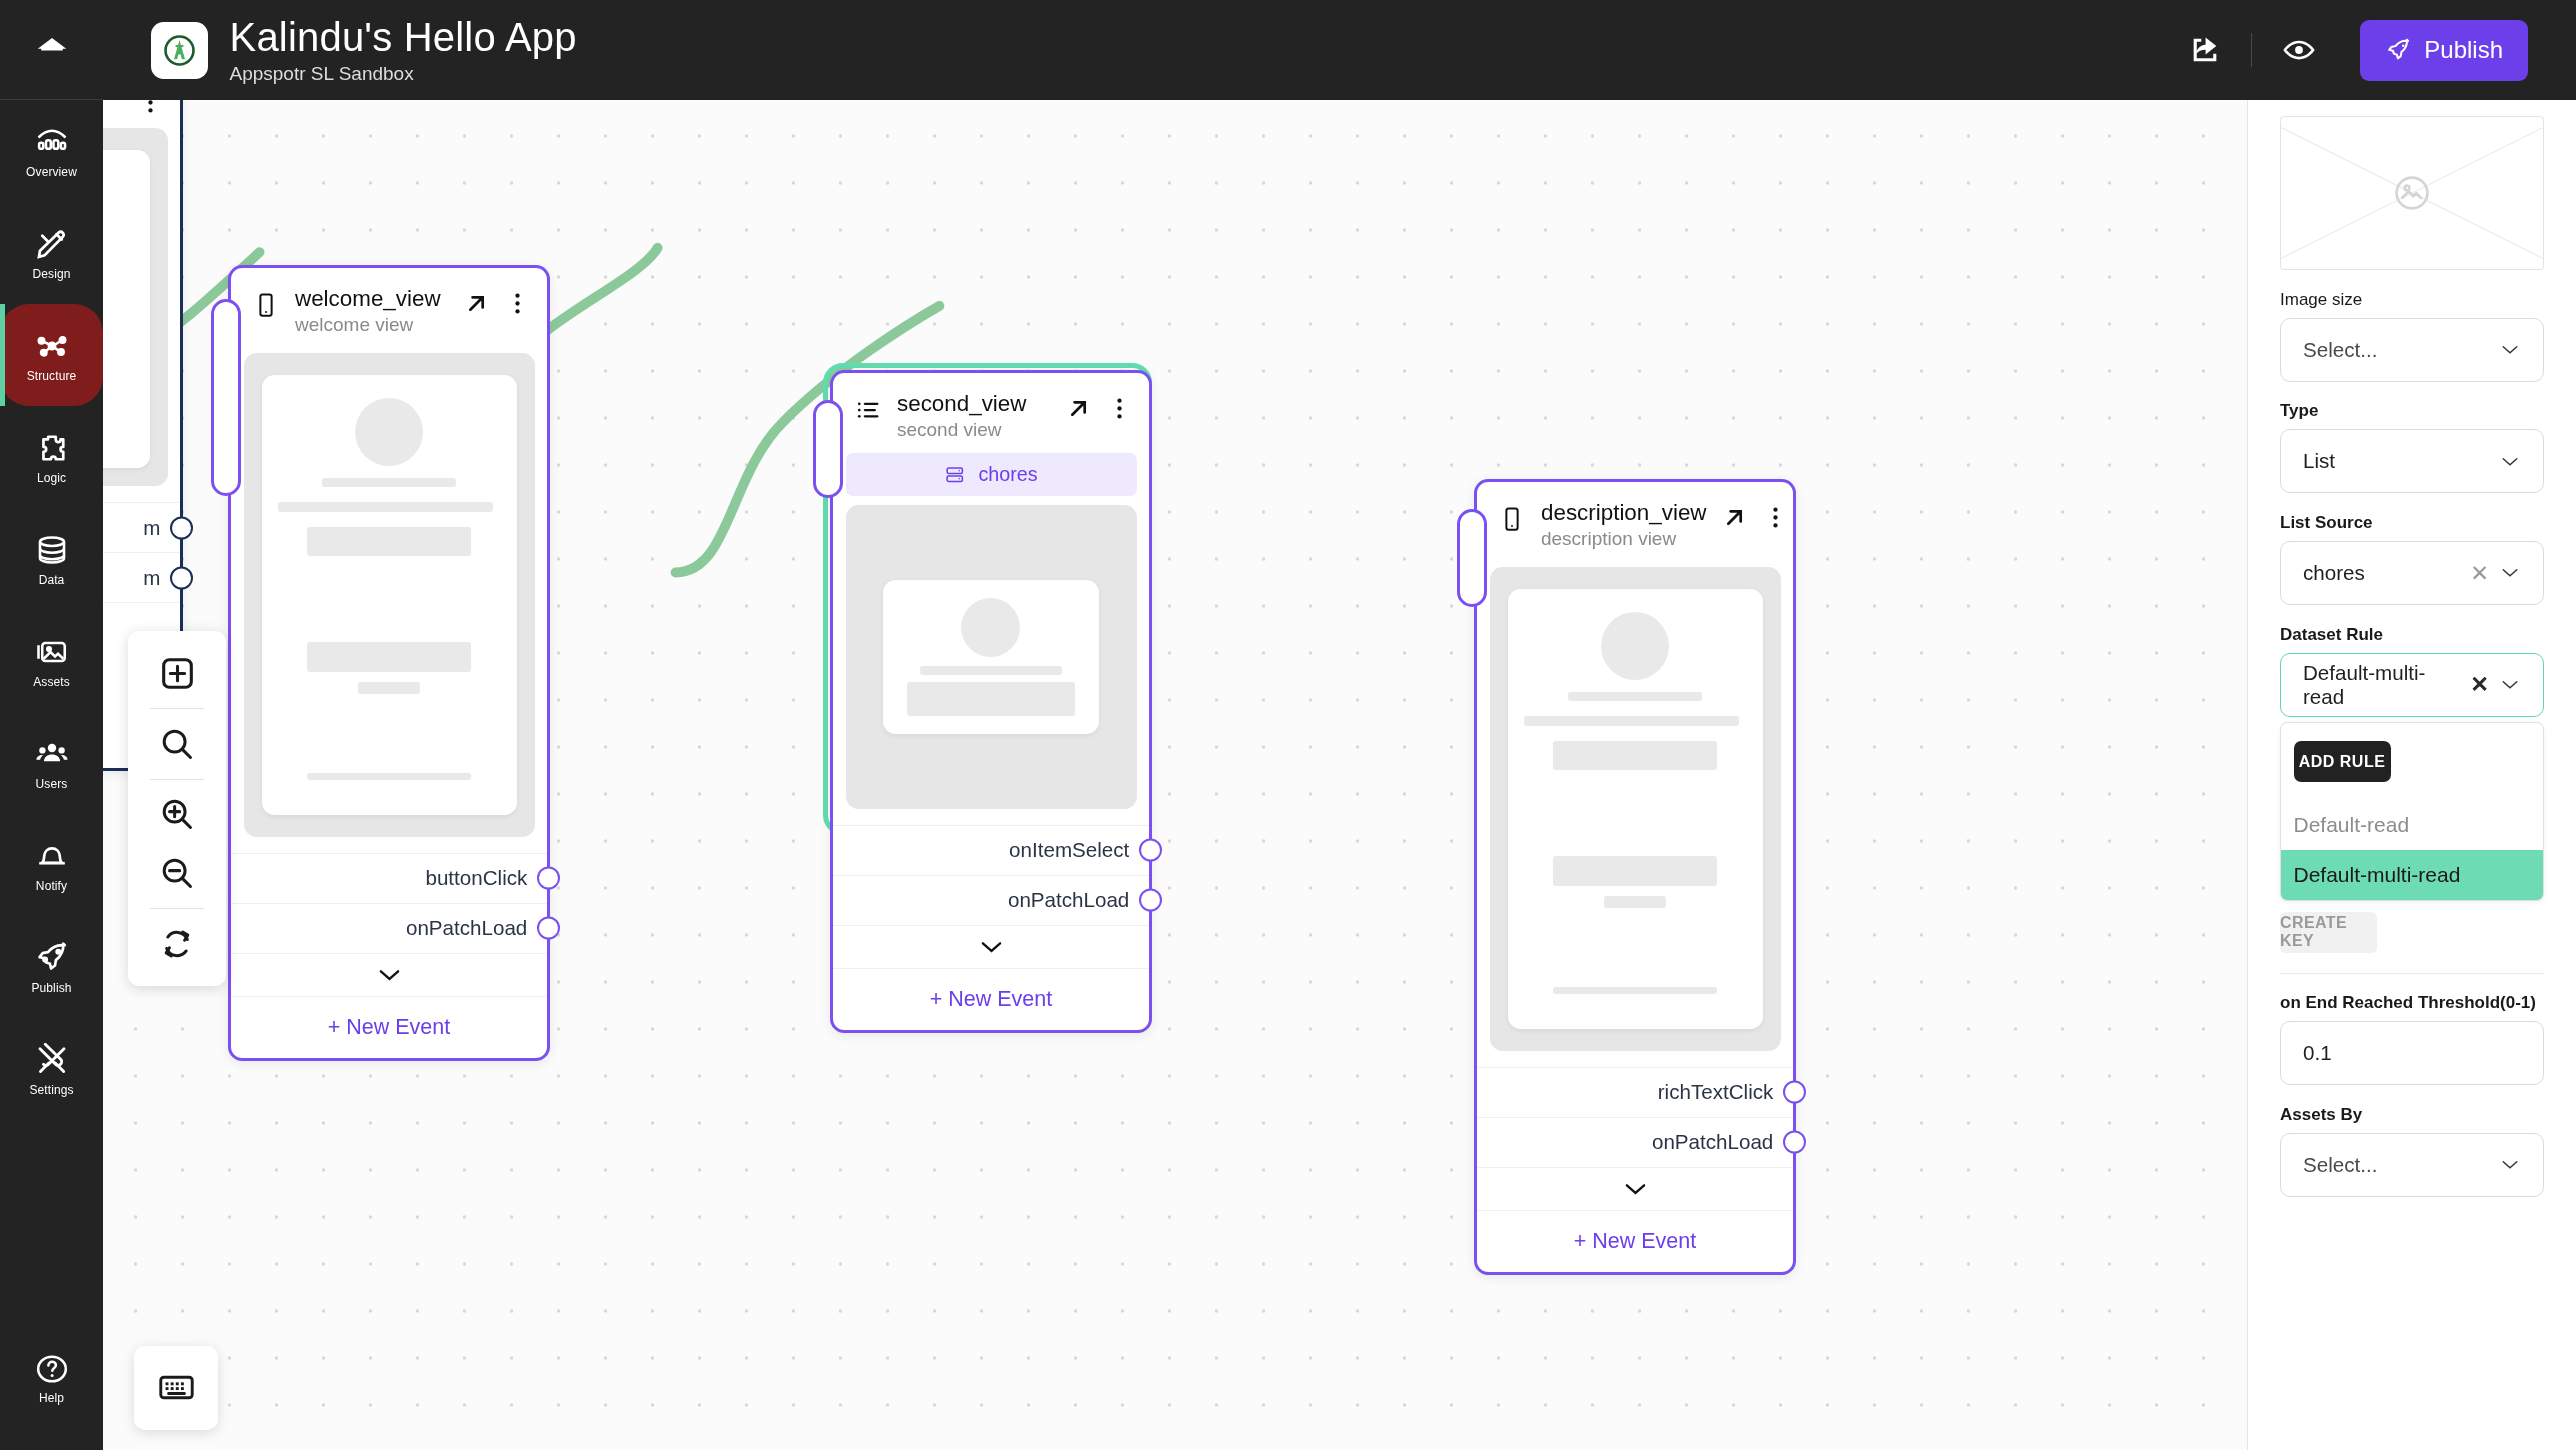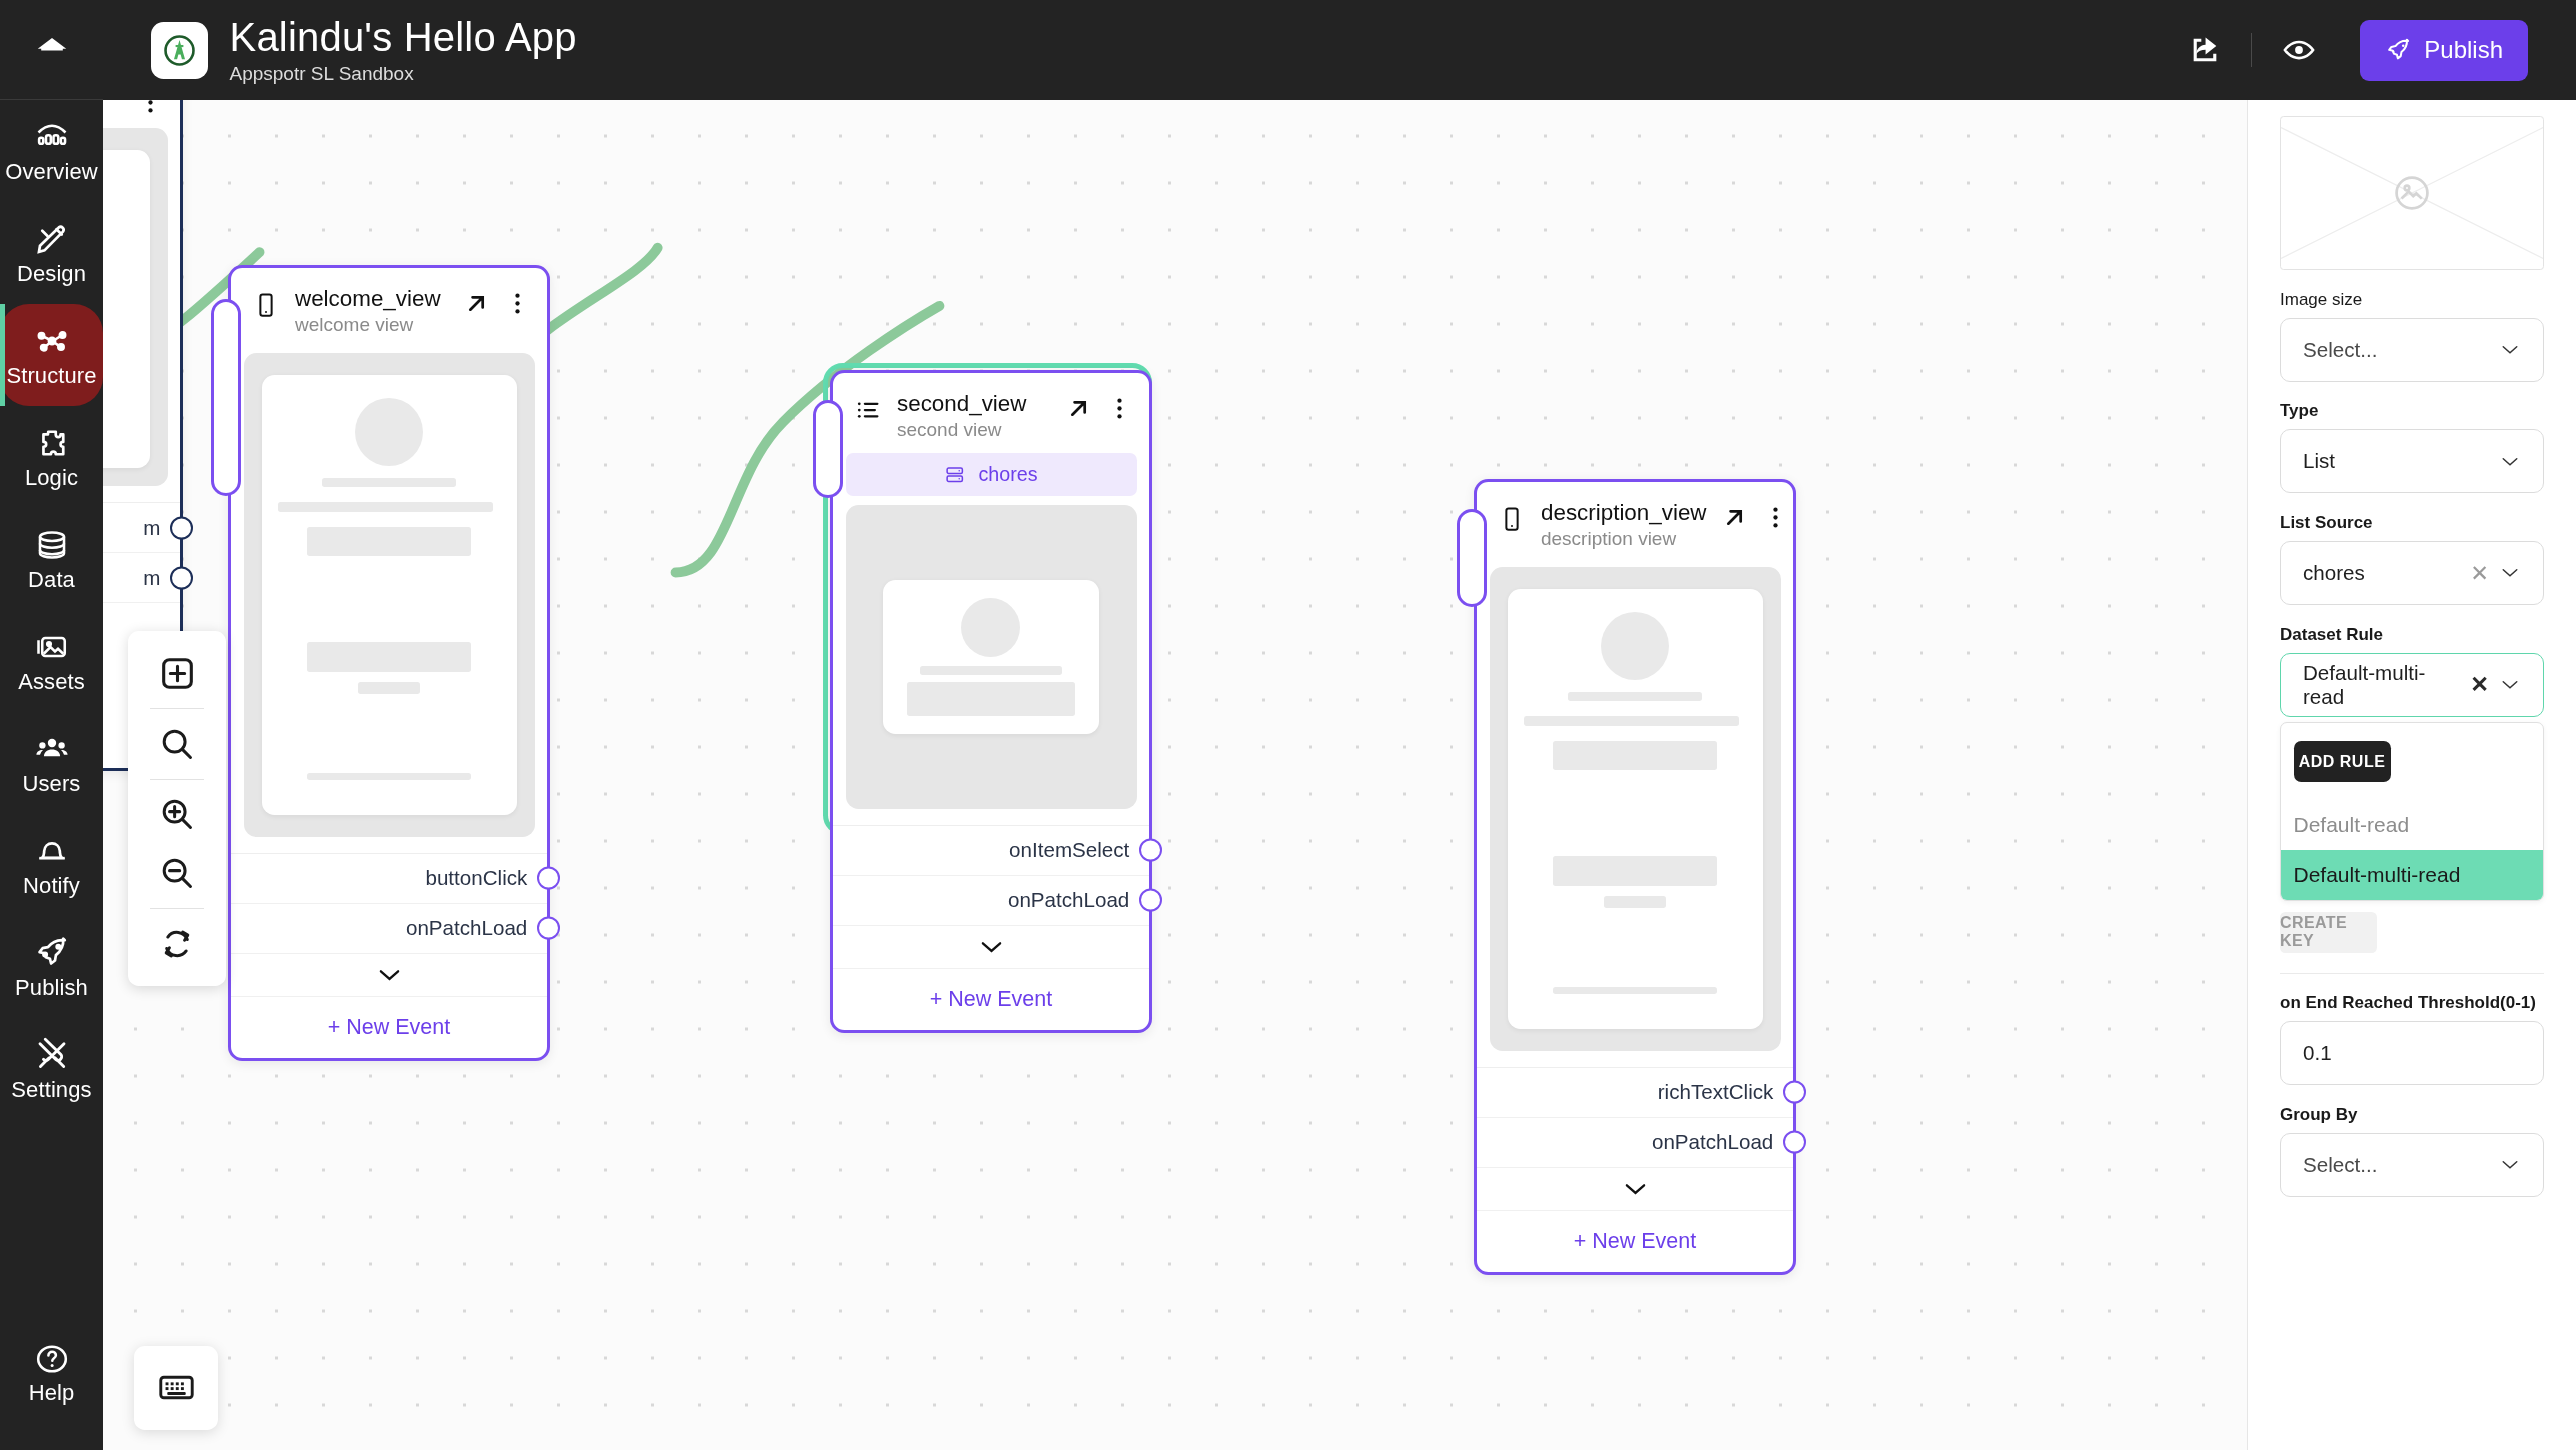--- a/index.html
+++ b/index.html
@@ -22,21 +22,21 @@
   }
   .rail-item {
     width: 103px; height: 102px; display: flex; flex-direction: column;
     align-items: center; justify-content: center; gap: 5.4px;
     color: #ffffff; position: relative; cursor: pointer;
   }
   .rail-item.active { background: #7f1d1d; border-radius: 29px; }
   .rail-item.active::before {
     content: ""; position: absolute; left: 0; top: 0; bottom: 0; width: 5.4px; background: #5fd0a4;
   }
-  .rail-label { font-size: 22px; letter-spacing: 0.1px; line-height: 1; }
+  .rail-label { font-size: 12px; letter-spacing: 0.1px; line-height: 1; }
   .rail-ico { width: 36px; height: 36px; display: block; }
   #rail-help {
     position: absolute; bottom: 47px; left: 0; width: 103px;
     display: flex; flex-direction: column; align-items: center; gap: 5.4px; color: #fff; cursor: pointer;
   }
 
   
   #topbar {
     position: absolute; left: 103px; top: 0; right: 0; height: 100px;
     background: #232323; display: flex; align-items: center; z-index: 55;
@@ -648,21 +648,21 @@
       <span>CREATE KEY</span>
     </div>
 
     <div id="rsep"></div>
 
     <div class="f-label b">on End Reached Threshold(0-1)</div>
     <div class="f-ctl">
       <span class="val">0.1</span>
     </div>
 
-    <div class="f-label b">Group By</div>
+    <div class="f-label b">Assets By</div>
     <div class="f-ctl">
       <span class="val ph">Select...</span>
       <span class="cv">
         <svg width="18" height="11.6" viewBox="0 0 24 14" fill="none" stroke="#333" stroke-width="2" stroke-linecap="round">
             <path d="M3 3l9 8 9-8"></path>
           </svg>
       </span>
     </div>
   </div>
 

